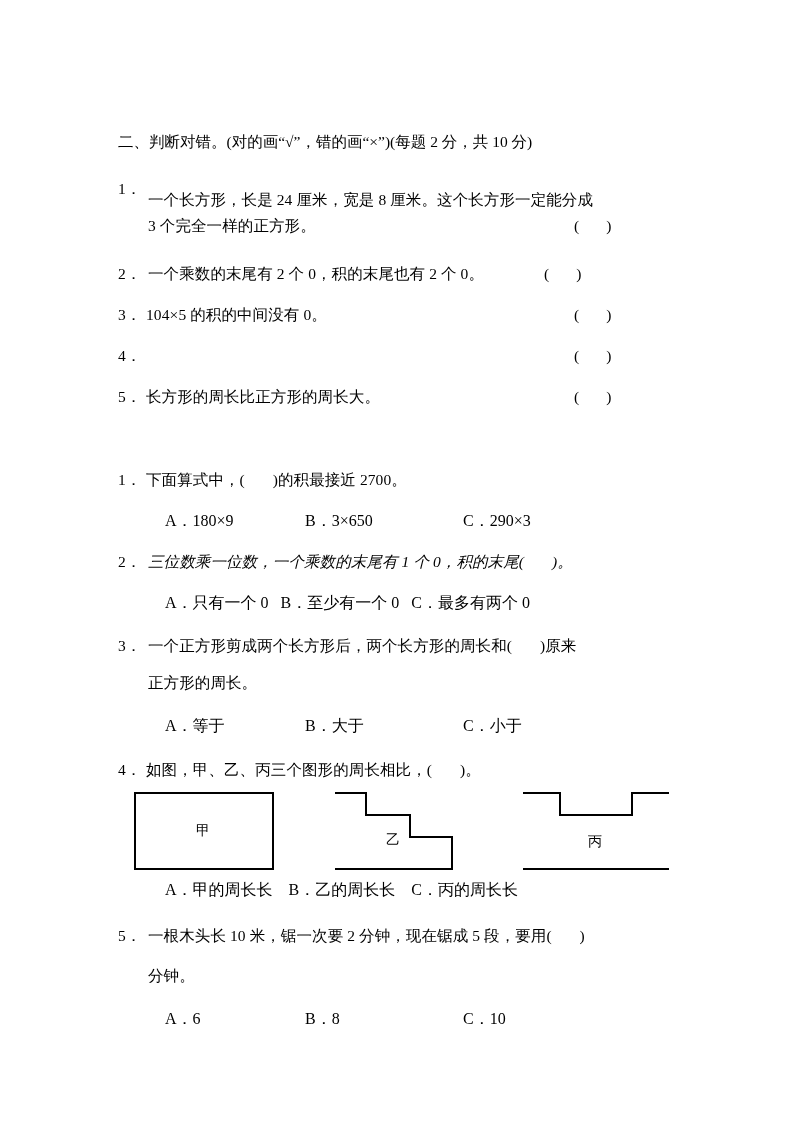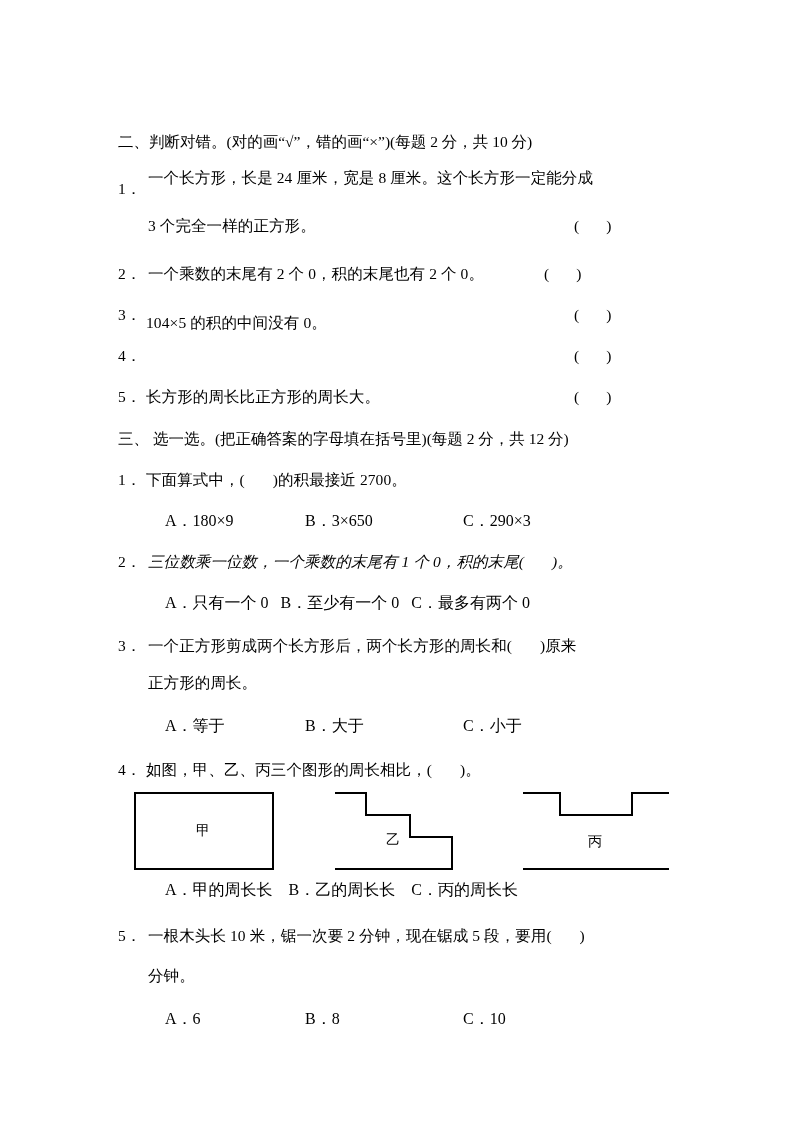--- a/index.html
+++ b/index.html
@@ -60,40 +60,39 @@
   svg { display: block; overflow: visible; }
 </style>
 </head>
 <body>
 
 <div class="page">
 
   <div class="sec-head" style="left:118px; top:104px;">二、判断对错。(对的画“√”，错的画“×”)(每题 2 分，共 10 分)</div>
 
   <div class="line" style="left:118px; top:151px;">1．</div>
-  <div class="line" style="left:148px; top:140px;">一个长方形，长是 24 厘米，宽是 8 厘米。这个长方形一定能分成</div>
+  <div class="line" style="left:148px; top:162px;">一个长方形，长是 24 厘米，宽是 8 厘米。这个长方形一定能分成</div>
   <div class="line" style="left:148px; top:188px;">3 个完全一样的正方形。</div>
   <div class="paren" style="left:574px; top:188px;">(       )</div>
 
   <div class="line" style="left:118px; top:236px;">2．</div>
   <div class="line" style="left:148px; top:236px;">一个乘数的末尾有 2 个 0，积的末尾也有 2 个 0。</div>
   <div class="paren" style="left:544px; top:236px;">(       )</div>
 
   <div class="line" style="left:118px; top:277px;">3．</div>
-  <div class="line" style="left:146px; top:285px;">104×5 的积的中间没有 0。</div>
+  <div class="line" style="left:146px; top:277px;">104×5 的积的中间没有 0。</div>
   <div class="paren" style="left:574px; top:277px;">(       )</div>
 
   <div class="line" style="left:118px; top:318px;">4．</div>
   <div class="paren" style="left:574px; top:318px;">(       )</div>
 
   <div class="line" style="left:118px; top:359px;">5．</div>
   <div class="line" style="left:146px; top:359px;">长方形的周长比正方形的周长大。</div>
   <div class="paren" style="left:574px; top:359px;">(       )</div>
 
-  <div class="sec-head" style="left:118px; top:401px;">三、 选一选。(把正确答案的字母填在括号里)(每题 2 分，共 12 分)</div>
 
   <div class="line" style="left:118px; top:442px;">1．</div>
   <div class="line" style="left:146px; top:442px;">下面算式中，(       )的积最接近 2700。</div>
   <div class="opts" style="left:165px; top:483px;">A．180×9</div>
   <div class="opts" style="left:305px; top:483px;">B．3×650</div>
   <div class="opts" style="left:463px; top:483px;">C．290×3</div>
 
   <div class="line" style="left:118px; top:524px;">2．</div>
   <div class="line" style="left:148px; top:524px;font-style:italic;">三位数乘一位数，一个乘数的末尾有 1 个 0，积的末尾(       )。</div>
   <div class="opts" style="left:165px; top:565px;font-family:Liberation Serif, serif;">A．只有一个 0   B．至少有一个 0   C．最多有两个 0</div>

